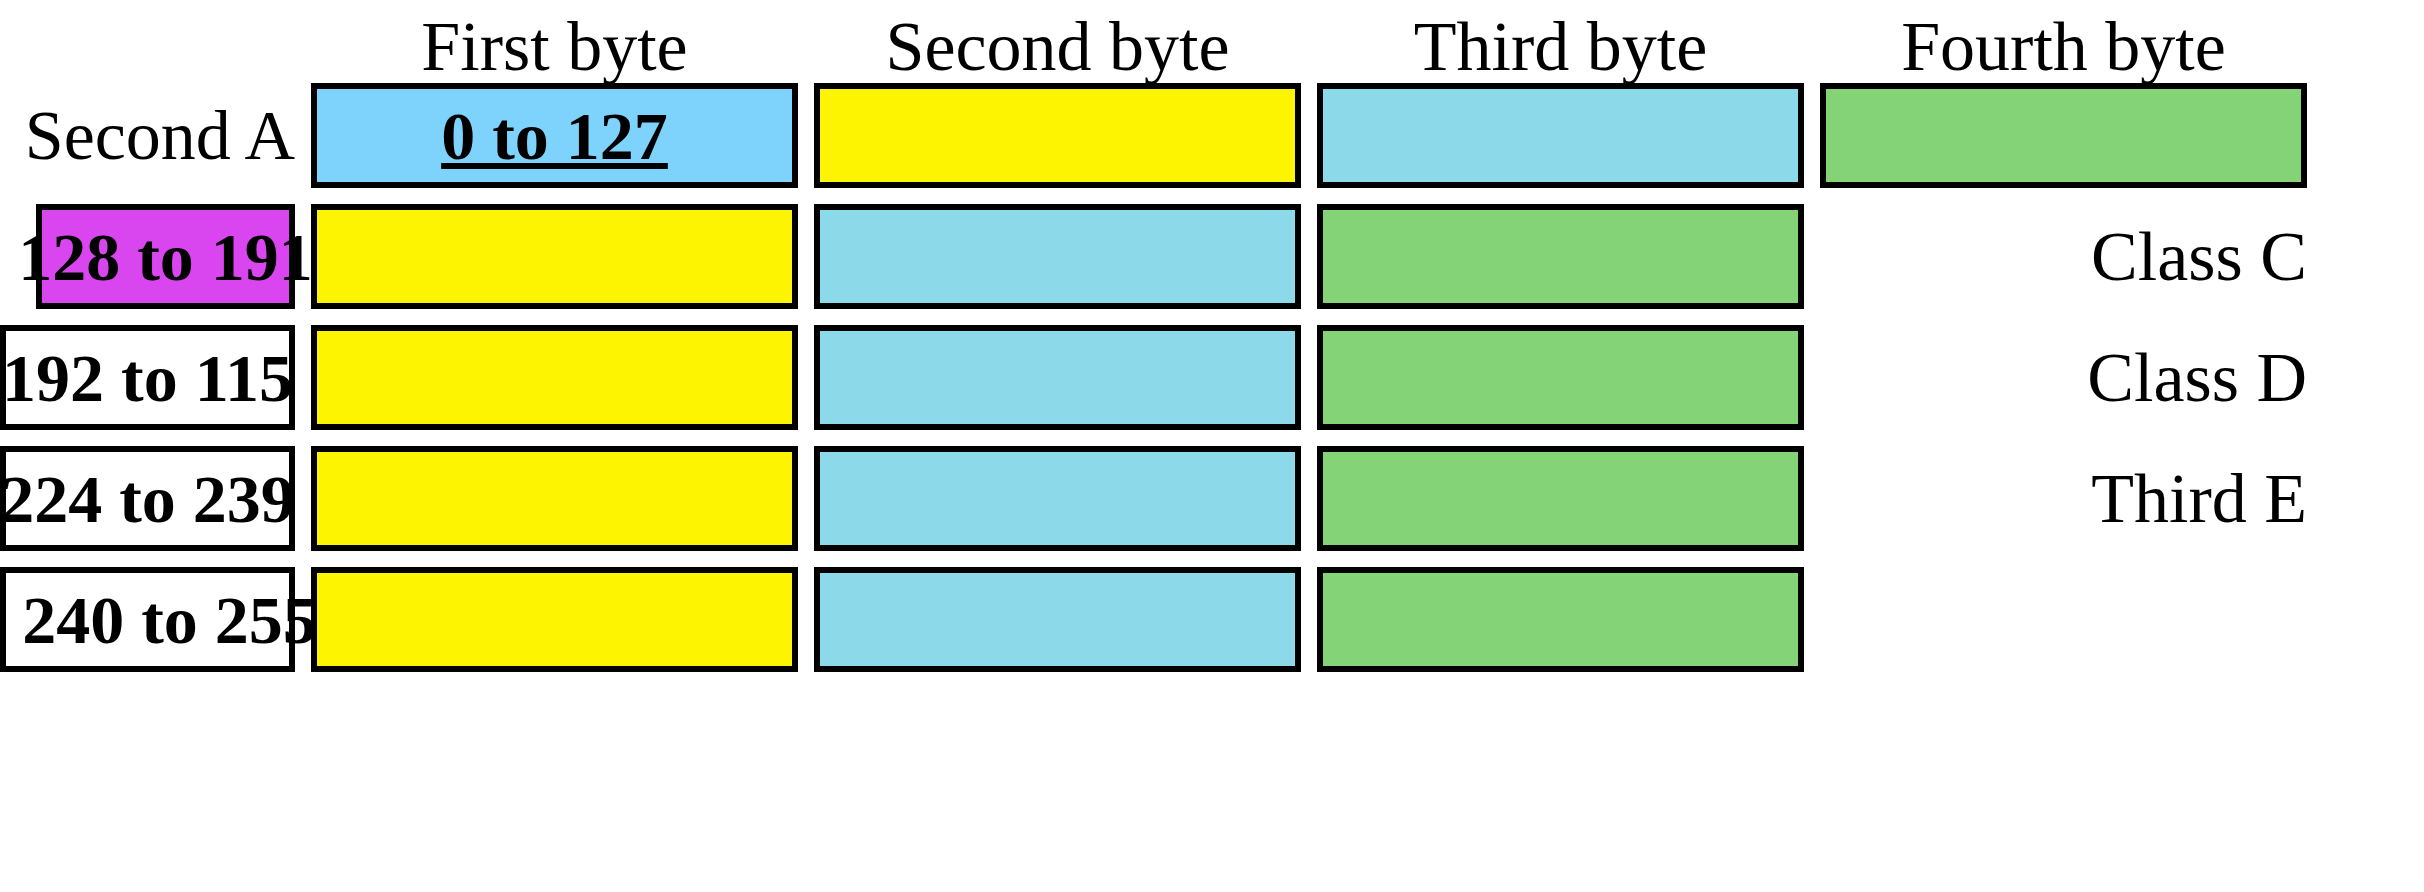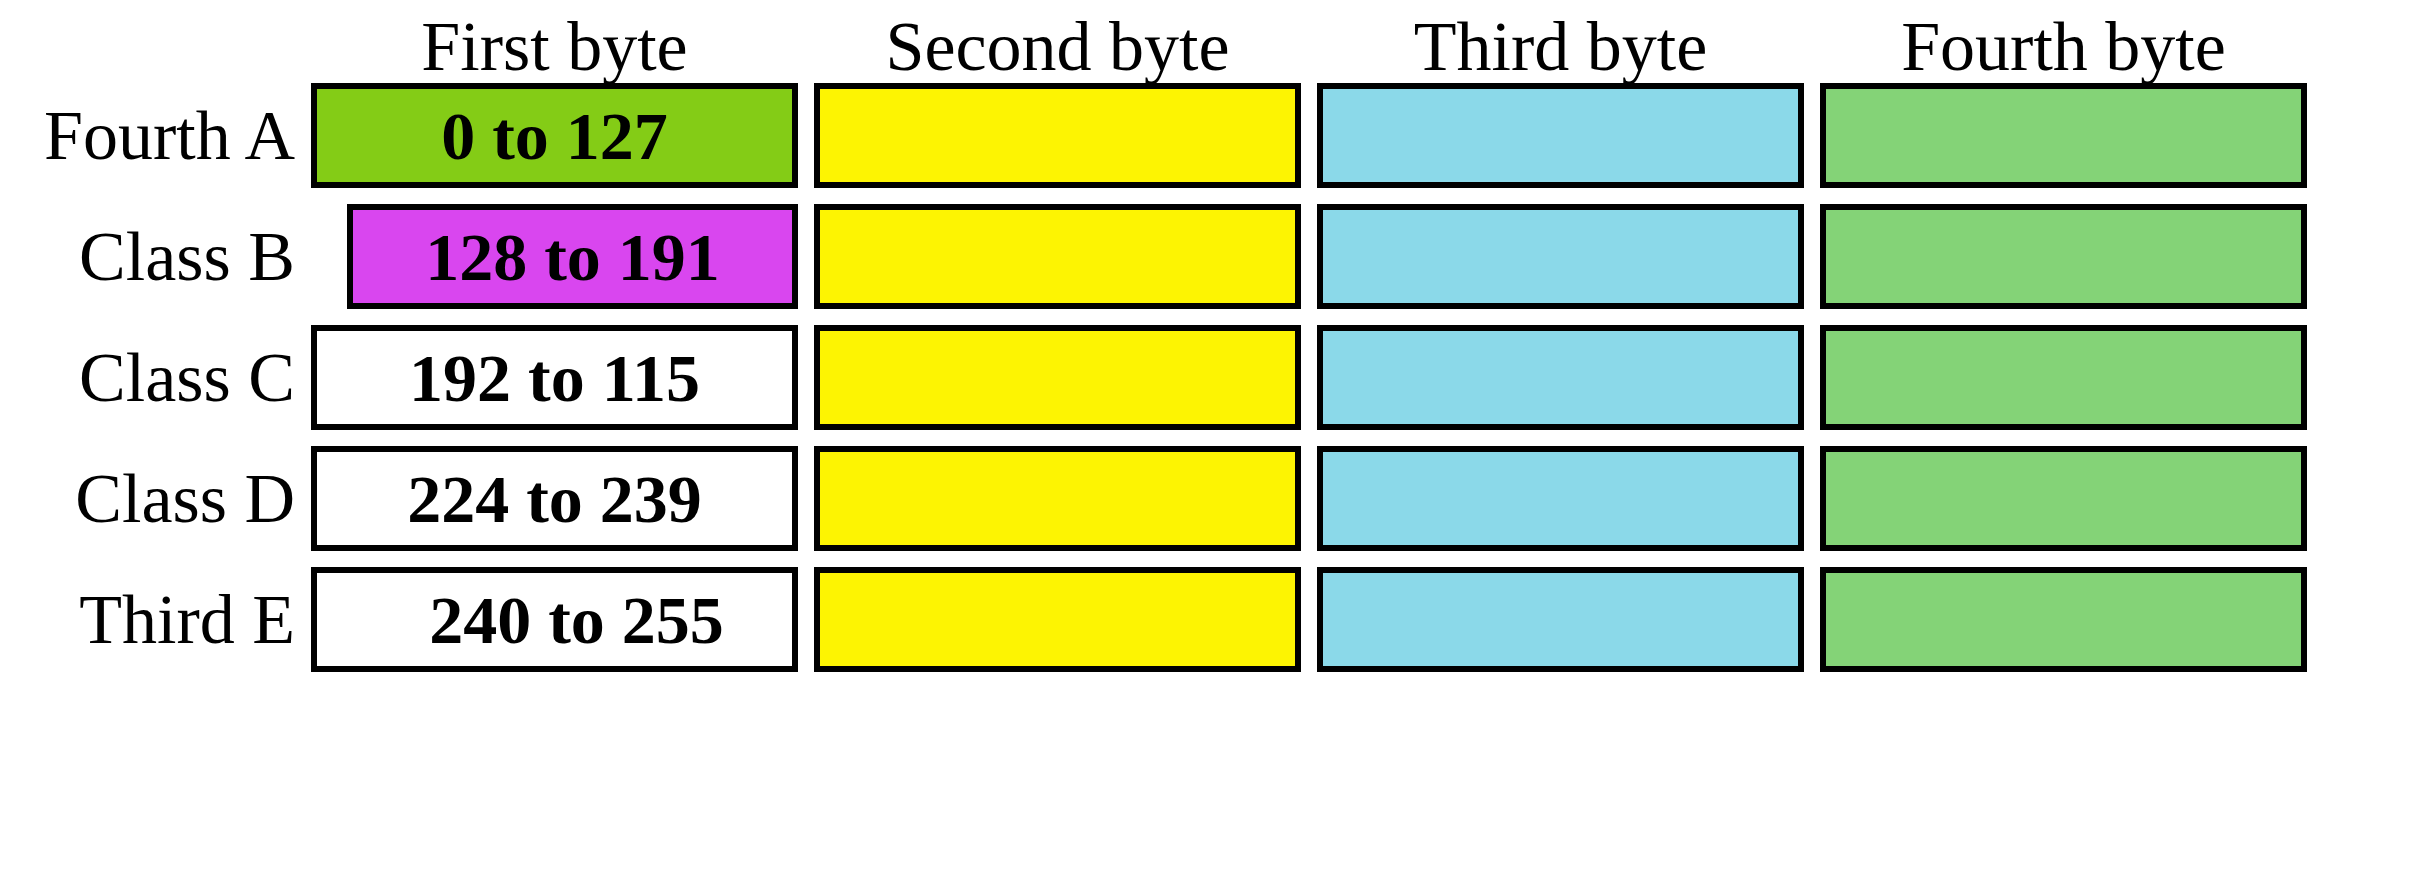--- a/index.html
+++ b/index.html
@@ -61,27 +61,26 @@
 
 <div class="canvas">
   <div class="grid">
 
     <div class="spacer"></div>
     <div class="col-header">First byte</div>
     <div class="col-header">Second byte</div>
     <div class="col-header">Third byte</div>
     <div class="col-header">Fourth byte</div>
 
-    <div class="row-label">Fourth A</div>
-    <div class="byte-box" style="background-color: #84cc16;">0 to 127</div>
+    <div class="row-label">Second A</div>
+    <div class="byte-box" style="background-color: #7dd3fc; text-decoration: underline;">0 to 127</div>
     <div class="byte-box" style="background-color: rgb(253, 244, 2);"></div>
     <div class="byte-box" style="background-color: rgb(139, 217, 233);"></div>
     <div class="byte-box" style="background-color: rgb(132, 211, 119);"></div>
 
-    <div class="row-label">Class B</div>
     <div class="byte-box" style="background-color: #d946ef; margin-left: 36px;">128 to 191</div>
     <div class="byte-box" style="background-color: rgb(253, 244, 2);"></div>
     <div class="byte-box" style="background-color: rgb(139, 217, 233);"></div>
     <div class="byte-box" style="background-color: rgb(132, 211, 119);"></div>
 
     <div class="row-label">Class C</div>
     <div class="byte-box" style="background-color: rgb(255, 255, 255);">192 to 115</div>
     <div class="byte-box" style="background-color: rgb(253, 244, 2);"></div>
     <div class="byte-box" style="background-color: rgb(139, 217, 233);"></div>
     <div class="byte-box" style="background-color: rgb(132, 211, 119);"></div>

